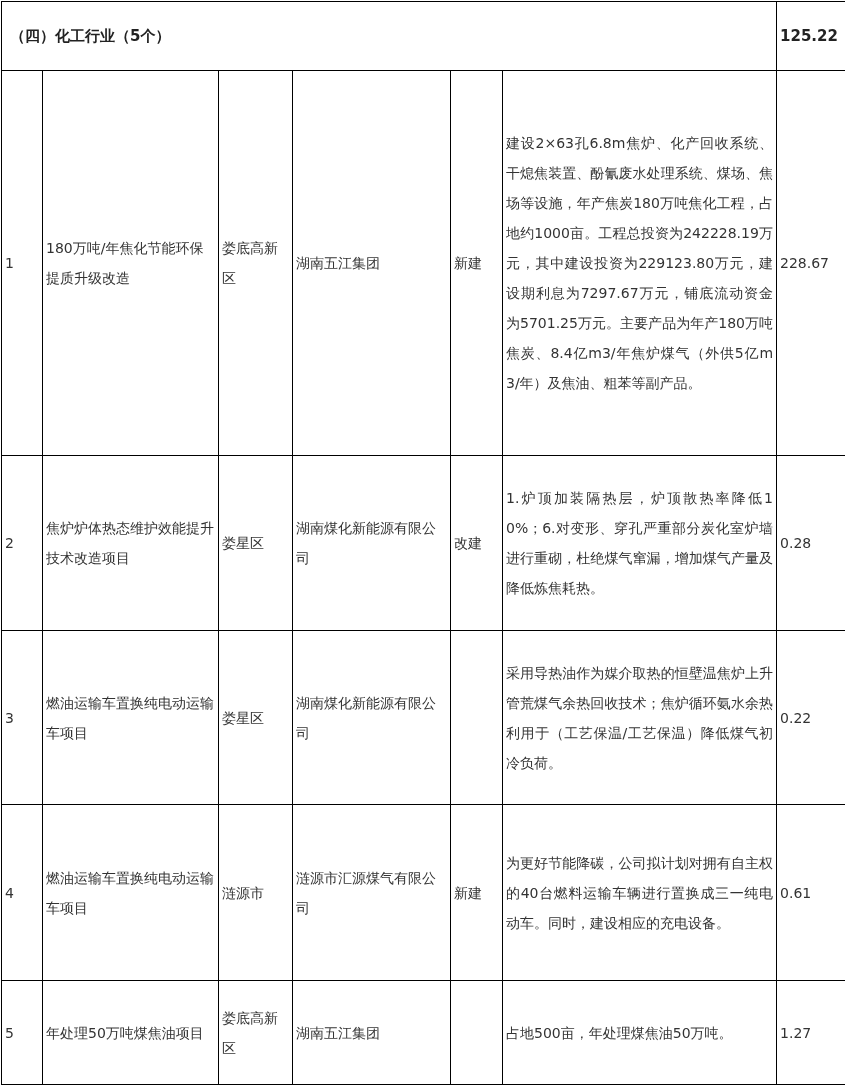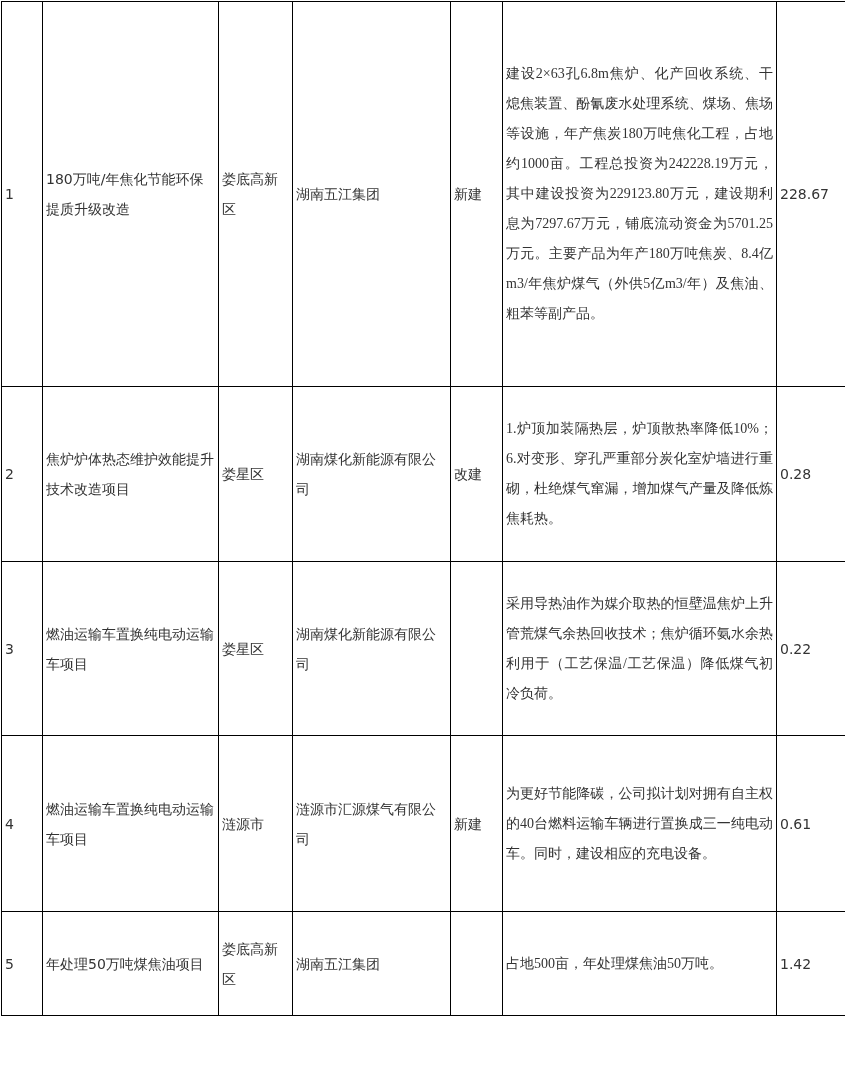--- a/index.html
+++ b/index.html
@@ -5,37 +5,41 @@
   html, body { margin: 0; padding: 0; background: #ffffff; }
   body { width: 845px; height: 1088px; overflow: hidden; position: relative;
          font-family: "DejaVu Sans", "Liberation Sans", sans-serif; color: #333333; }
   table { position: absolute; left: 1px; top: 1px; border-collapse: collapse; table-layout: fixed;
           width: 844px; }
   td { border: 1.5px solid #000000; padding: 0 3px; vertical-align: middle; font-size: 14px;
        line-height: 30px; word-break: break-all; }
   .sec td { height: 68px; }
   .sec .title { font-weight: bold; font-size: 15px; color: #222; padding-left: 8px; }
   .sec .total { font-weight: bold; font-size: 15px; color: #222; }
-  .desc { text-align: justify; font-family: Liberation Serif, serif; }
+  .desc { text-align: justify; }
   .num { font-size: 14px; }
 </style>
 </head>
 <body>
 
 <table>
   <colgroup>
     <col style="width:41px">
     <col style="width:176px">
     <col style="width:74px">
     <col style="width:158px">
     <col style="width:52px">
     <col style="width:274px">
     <col style="width:69px">
   </colgroup>
   <tbody>
+      <tr class="sec">
+    <td colspan="6" class="title">（四）化工行业（5个）</td>
+    <td class="total">125.22</td>
+  </tr>
 
   <tr style="height:385px">
     <td class="num">1</td>
     <td>180万吨/年焦化节能环保提质升级改造</td>
     <td>娄底高新区</td>
     <td>湖南五江集团</td>
     <td>新建</td>
     <td class="desc">建设2×63孔6.8m焦炉、化产回收系统、干熄焦装置、酚氰废水处理系统、煤场、焦场等设施，年产焦炭180万吨焦化工程，占地约1000亩。工程总投资为242228.19万元，其中建设投资为229123.80万元，建设期利息为7297.67万元，铺底流动资金为5701.25万元。主要产品为年产180万吨焦炭、8.4亿m3/年焦炉煤气（外供5亿m3/年）及焦油、粗苯等副产品。</td>
     <td class="num">228.67</td>
   </tr>
@@ -70,16 +74,16 @@
     <td class="num">0.61</td>
   </tr>
 
   <tr style="height:104px">
     <td class="num">5</td>
     <td>年处理50万吨煤焦油项目</td>
     <td>娄底高新区</td>
     <td>湖南五江集团</td>
     <td></td>
     <td class="desc">占地500亩，年处理煤焦油50万吨。</td>
-    <td class="num">1.42</td>
+    <td class="num">1.27</td>
   </tr>
 </tbody>
   </table>
 
 </body></html>

